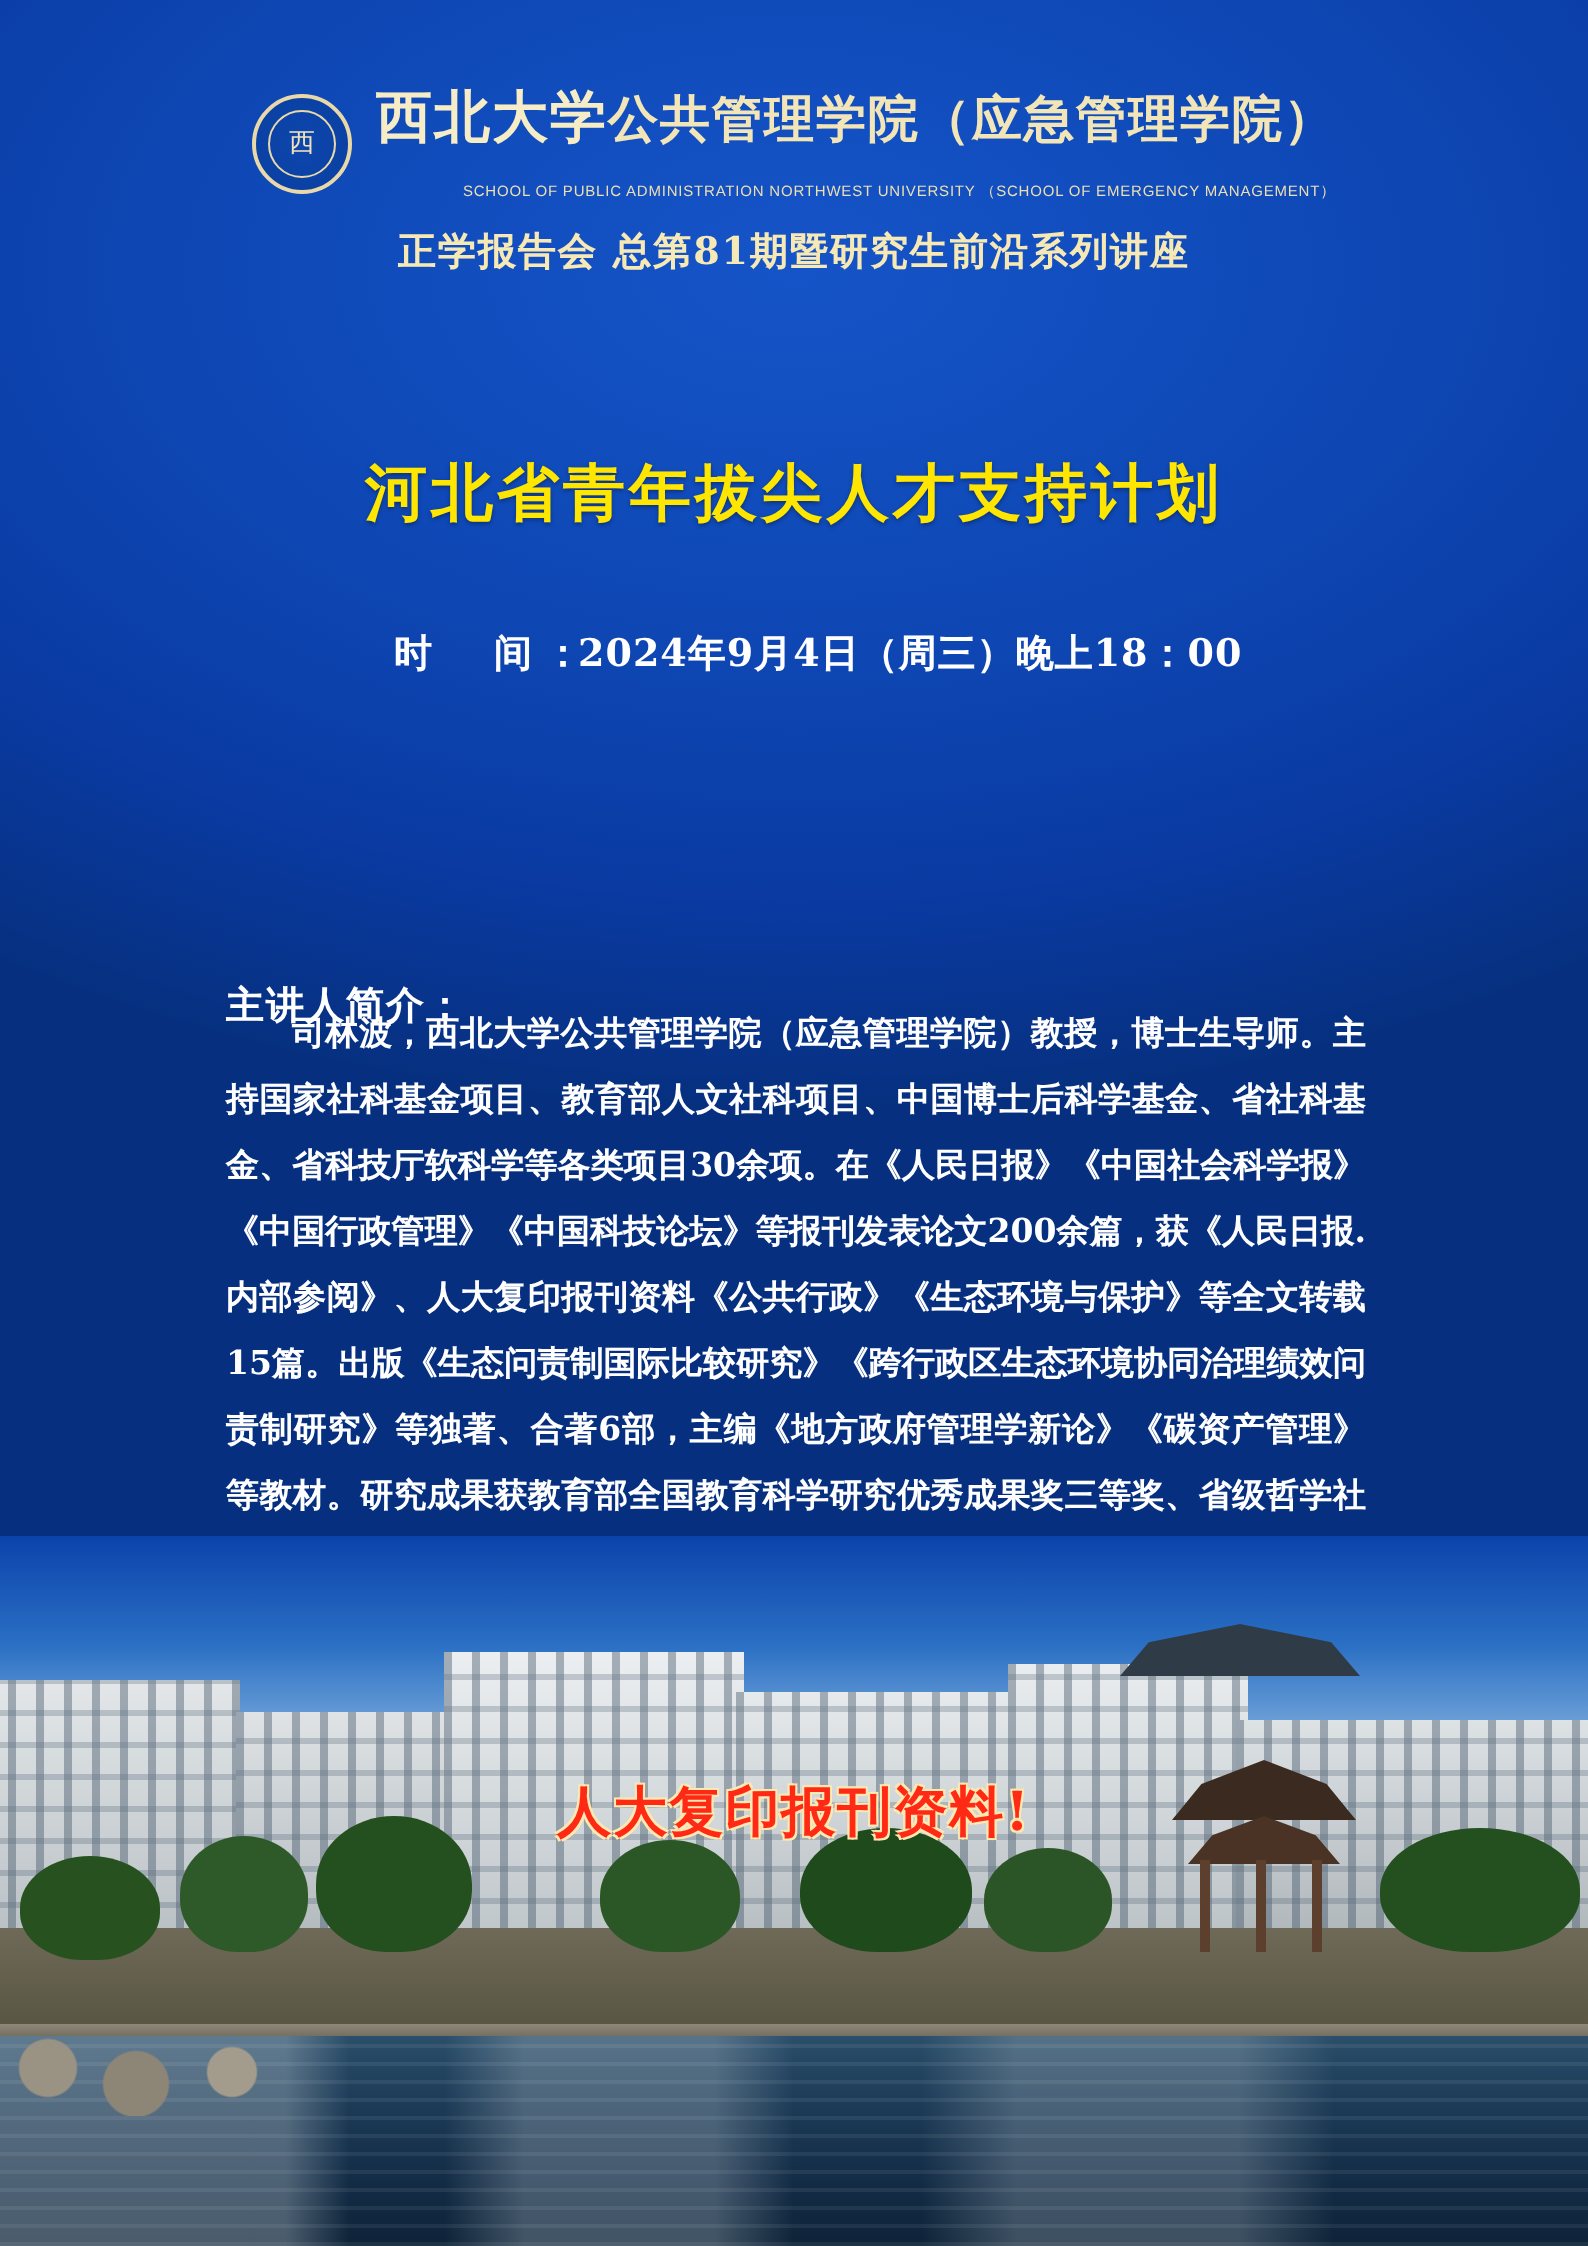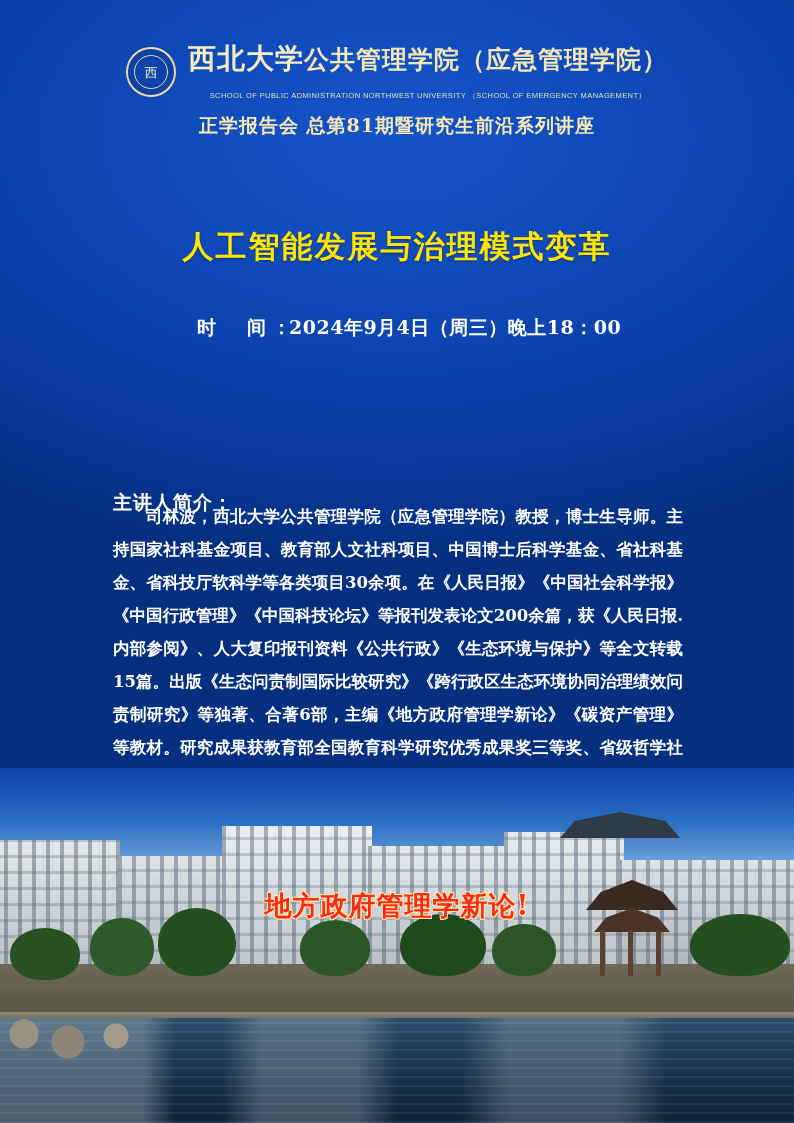--- a/index.html
+++ b/index.html
@@ -35,21 +35,21 @@
   }
   .seal:before{
     content:"";position:absolute;left:6px;top:6px;right:6px;bottom:6px;
     border:1px solid #e9d9a8;border-radius:50%;
   }
   .seal .glyph{
     position:absolute;left:0;right:0;top:50%;transform:translateY(-50%);
     text-align:center;color:#f0e3bb;font-size:13px;line-height:1;
     font-family:"DejaVu Serif", serif;
   }
-  .logo-text{display:flex;flex-direction:column;align-items:center;}
+  .logo-text{display:flex;flex-direction:column;align-items:flex-end;}
   .logo-cn{
     font-size:25px;line-height:1.1;color:#f2e5b8;letter-spacing:1px;
     font-weight:bold;white-space:nowrap;
     font-family:"DejaVu Serif", serif;
   }
   .logo-cn .big{font-size:28px;color:#f6ecc6;}
   .logo-en{
     margin-top:16px;
     font-size:7.5px;letter-spacing:0.4px;color:#ecdfb4;white-space:nowrap;
     font-family:"Liberation Sans", sans-serif;
@@ -208,21 +208,21 @@
       <div class="logo-text">
         <div class="logo-cn">
           <span class="big">西北大学</span><span>公共管理学院（应急管理学院）</span>
         </div>
         <div class="logo-en">SCHOOL OF PUBLIC ADMINISTRATION NORTHWEST UNIVERSITY （SCHOOL OF EMERGENCY MANAGEMENT）</div>
       </div>
     </div>
     <div class="series">正学报告会  总第81期暨研究生前沿系列讲座</div>
   </div>
 
-  <div class="title">人工智能发展与治理模式变革</div>
+  <div class="title">河北省青年拔尖人才支持计划</div>
 
   <div class="info">
     <div class="info-row">
       <span class="info-label">时　间：</span>
       <span class="info-value">2024年9月4日（周三）晚上18：00</span>
     </div>
   </div>
 
   <div class="bio-head">主讲人简介：</div>
   <div class="bio-body">司林波，西北大学公共管理学院（应急管理学院）教授，博士生导师。主持国家社科基金项目、教育部人文社科项目、中国博士后科学基金、省社科基金、省科技厅软科学等各类项目30余项。在《人民日报》《中国社会科学报》《中国行政管理》《中国科技论坛》等报刊发表论文200余篇，获《人民日报.内部参阅》、人大复印报刊资料《公共行政》《生态环境与保护》等全文转载15篇。出版《生态问责制国际比较研究》《跨行政区生态环境协同治理绩效问责制研究》等独著、合著6部，主编《地方政府管理学新论》《碳资产管理》等教材。研究成果获教育部全国教育科学研究优秀成果奖三等奖、省级哲学社会科学优秀成果奖二等奖、中国大学出版社图书奖一等奖等科研奖励10余次。入选"河北省青年拔尖人才支持计划""陕西高校青年杰出人才支持计划"。</div>
@@ -268,15 +268,15 @@
       <div class="post" style="left:70px"></div>
     </div>
 
     <div class="bank"></div>
     <div class="water">
       <div class="refl"></div>
     </div>
     <div class="rocks"></div>
   </div>
 
-  <div class="welcome">地方政府管理学新论!</div>
+  <div class="welcome">人大复印报刊资料!</div>
 
 </div>
 
 </body></html>

